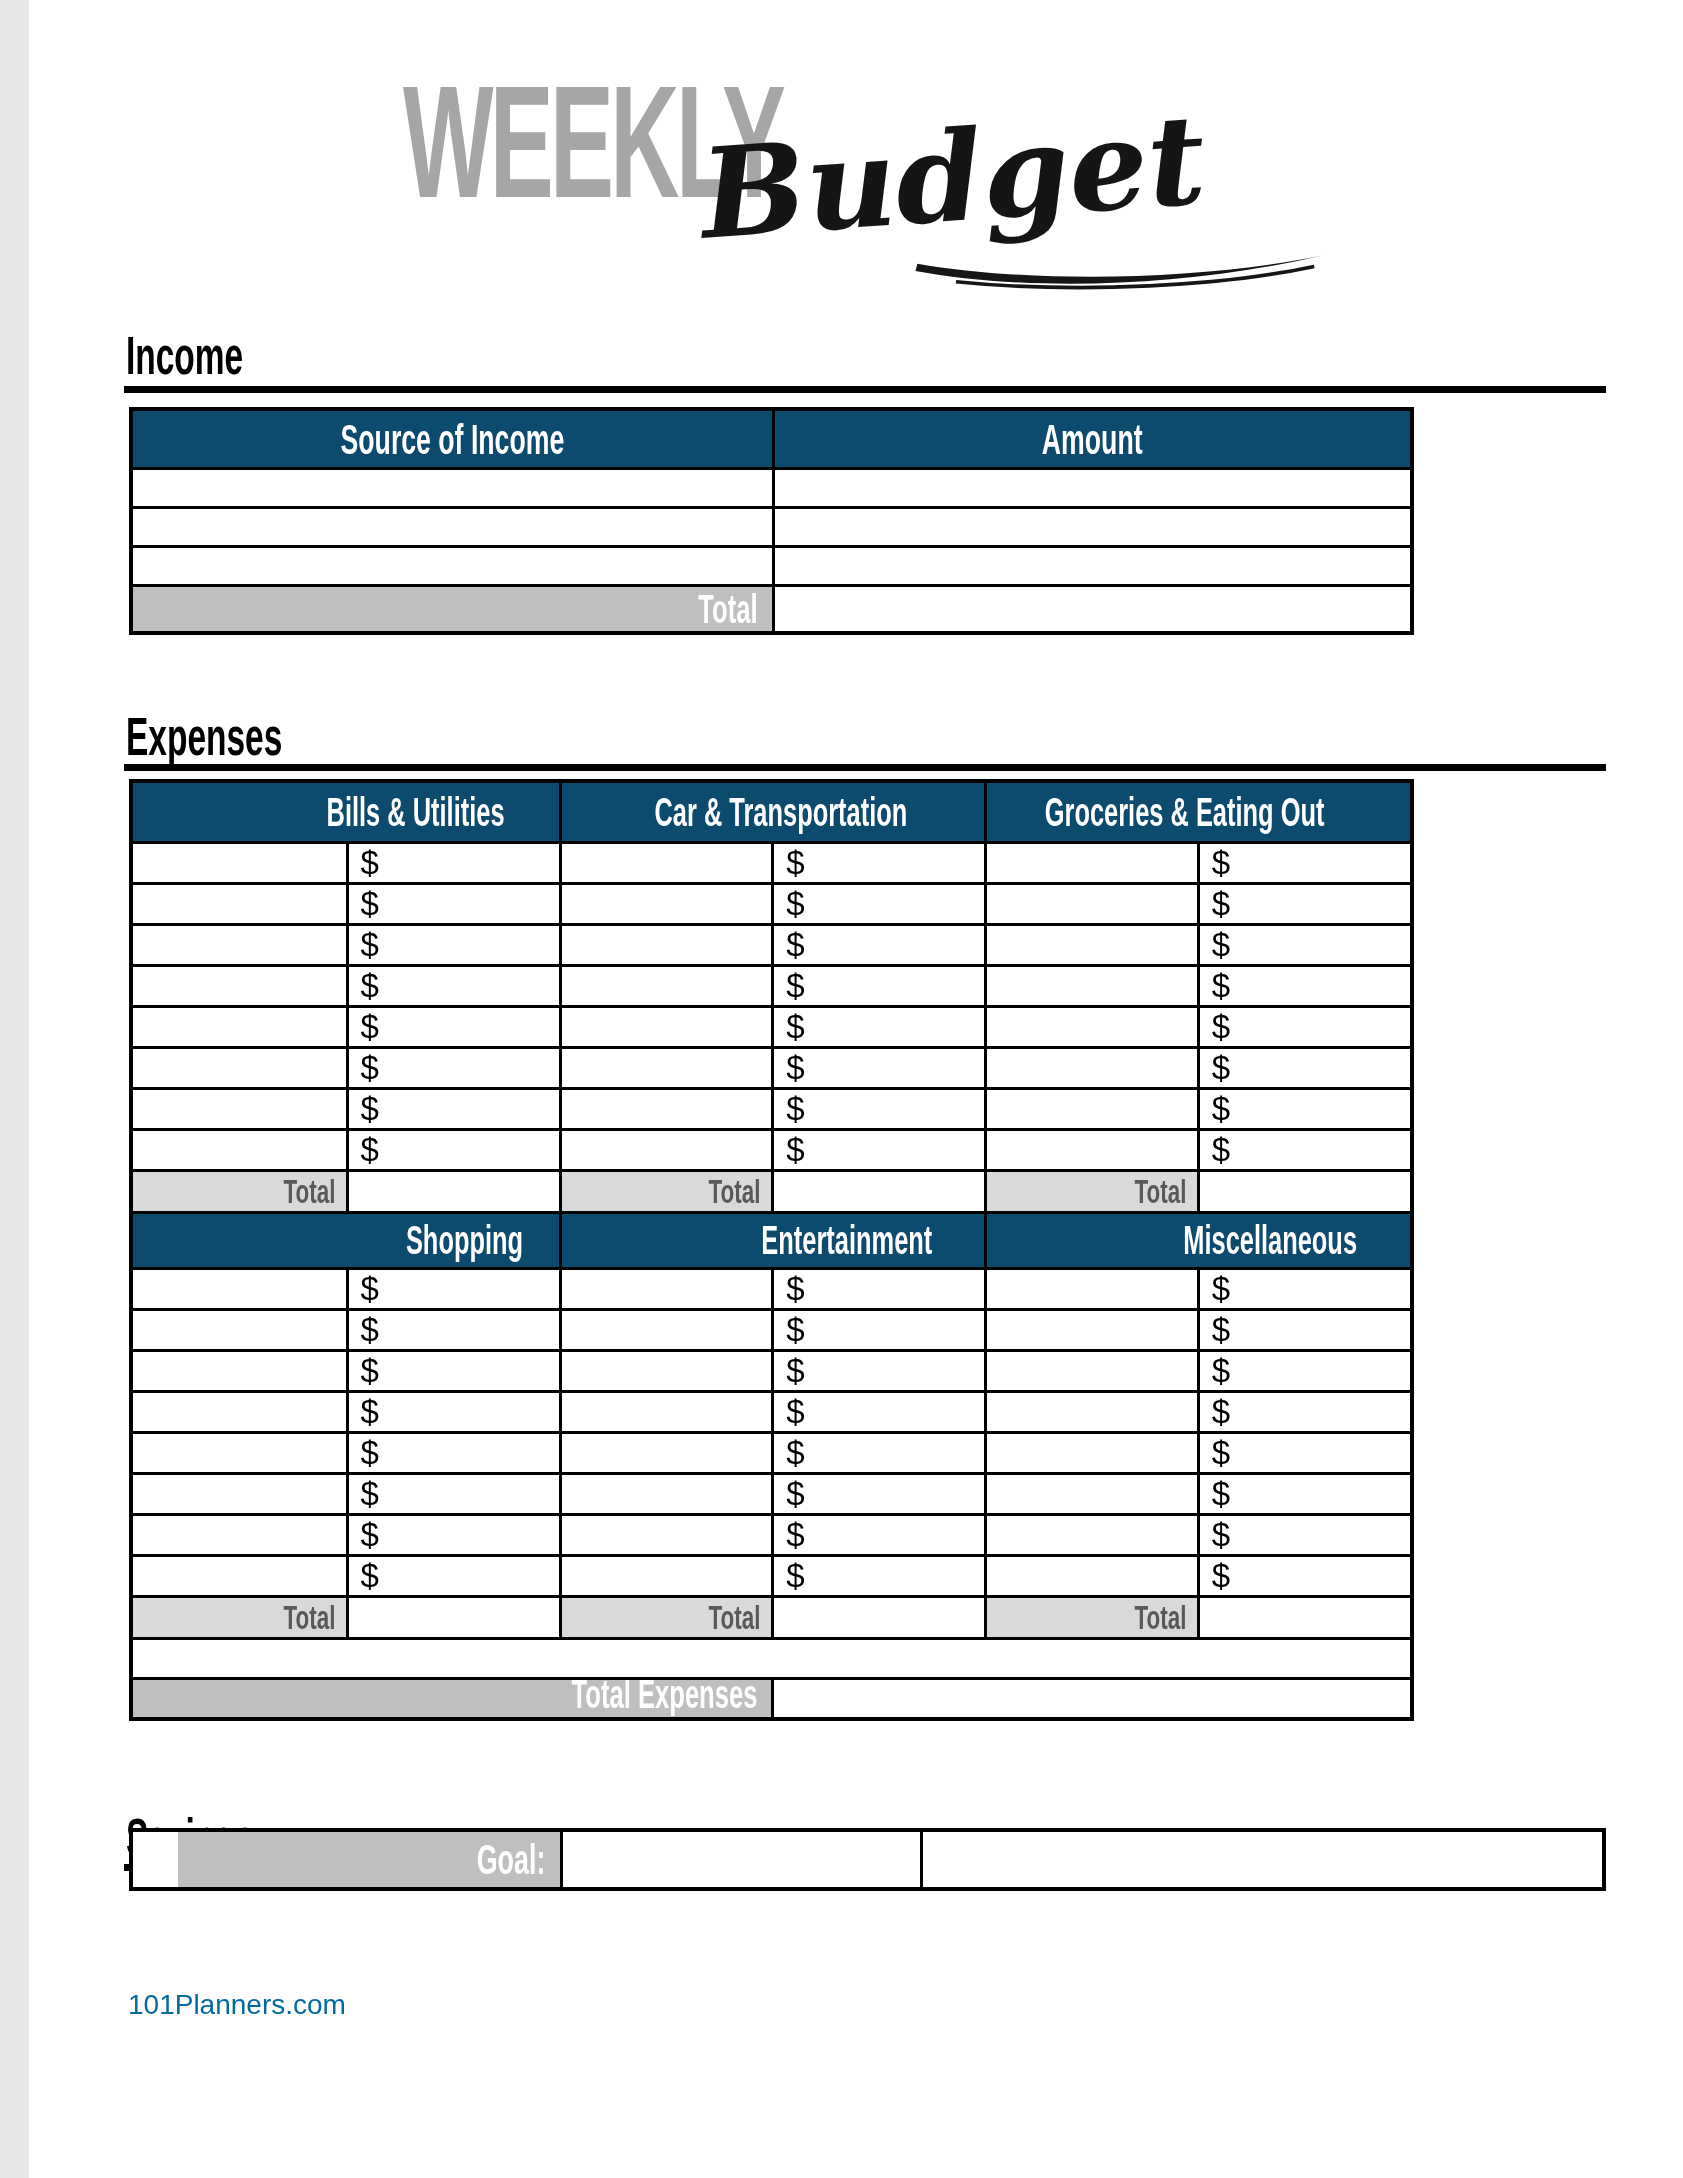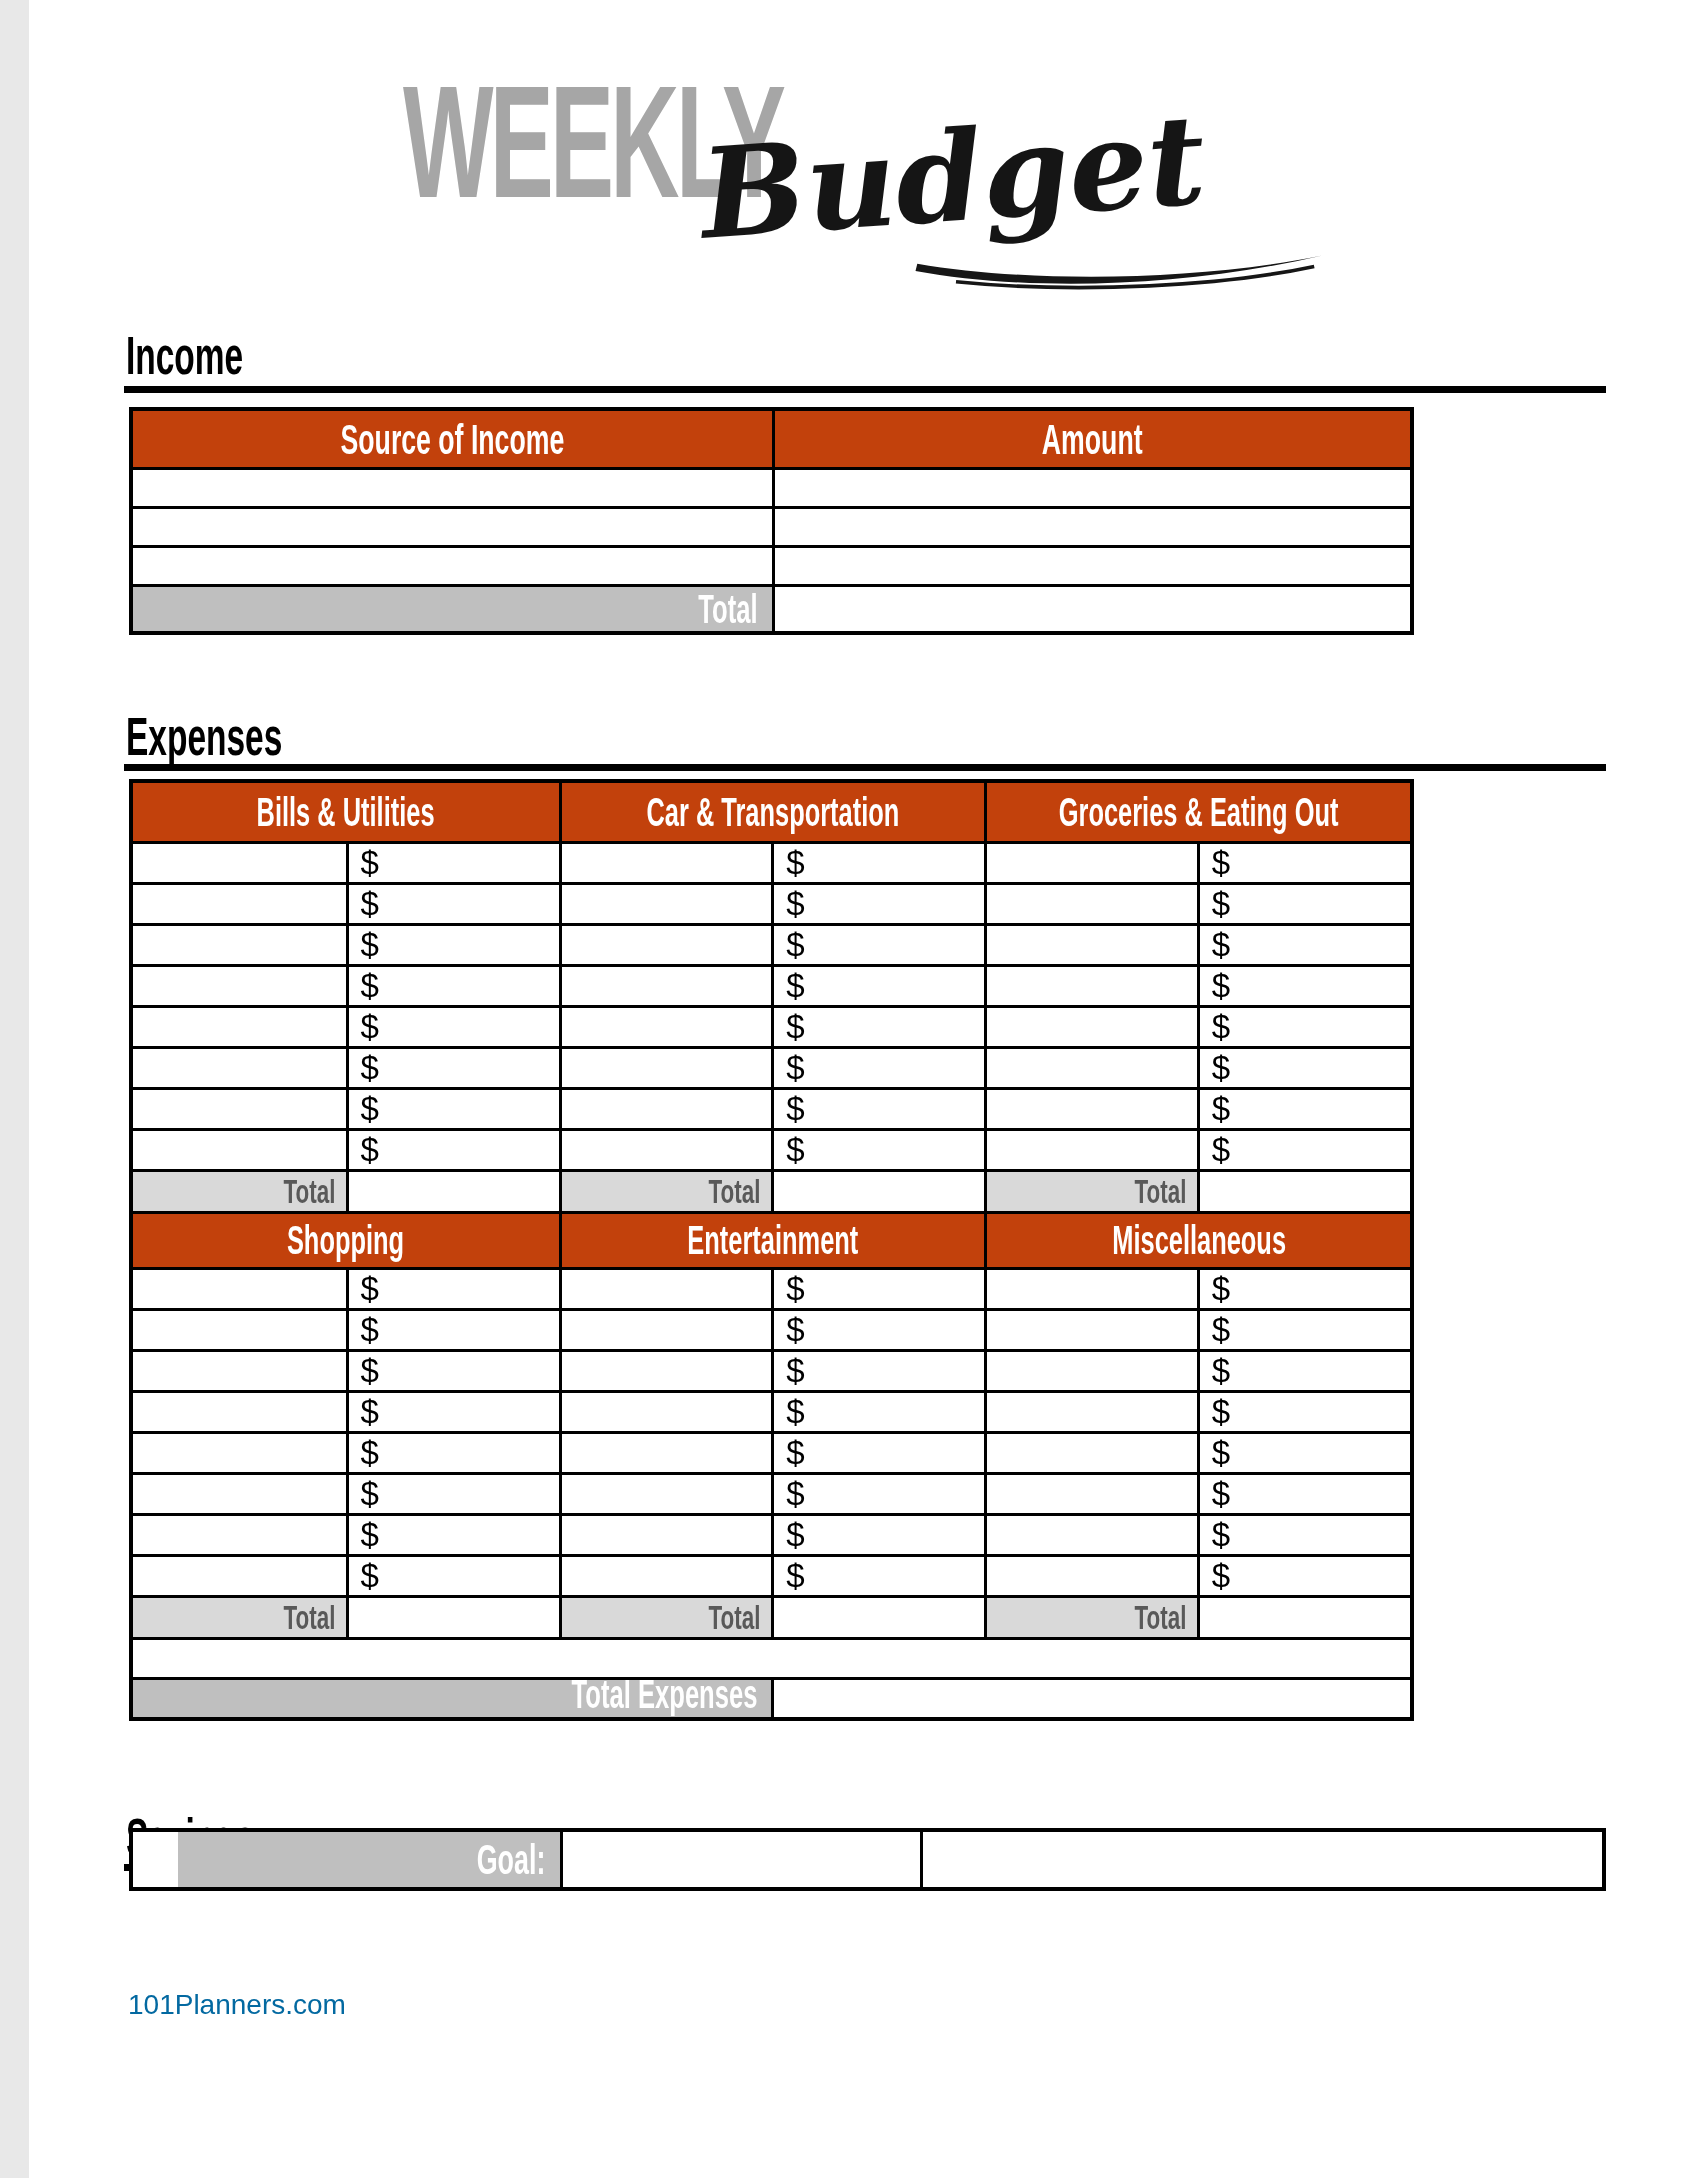--- a/index.html
+++ b/index.html
@@ -22,37 +22,37 @@
 
   
   .tbl{position:absolute;box-sizing:border-box;border:4.5px solid #000;background:#fff;display:grid;}
   .c{box-sizing:border-box;border-left:3.6px solid #000;border-top:3.6px solid #000;
      display:flex;align-items:center;overflow:hidden;}
   .nl{border-left:none;}
   .nt{border-top:none;}
   .cond{display:inline-block;white-space:nowrap;transform:scaleX(0.62);transform-origin:center;}
 
   
-  .hdr{background:#c2410c;justify-content:center;}
+  .hdr{background:#0c4a6e;justify-content:center;}
   .hdr .cond{font-weight:bold;color:#fff;font-size:41px;}
 
   
   .tot{background:#d9d9d9;justify-content:flex-end;padding-right:10.8px;}
   .tot .cond{font-weight:bold;color:#595959;font-size:33px;transform:scaleX(0.68);transform-origin:right center;}
 
   
   .glab{background:#bfbfbf;justify-content:flex-end;padding-right:14.4px;}
   .glab .cond{font-weight:bold;color:#fff;font-size:40px;transform:scaleX(0.64);transform-origin:right center;}
 
   
   .amt{padding-left:11.7px;font-size:33px;font-weight:normal;background:#fff;}
   .itm{background:#fff;}
   .span-all{grid-column:1 / -1;background:#fff;}
   .sp3{grid-column:span 3;align-items:flex-end;}
-  .sp2{grid-column:span 2;}
+  .sp2{grid-column:span 2;justify-content:flex-end;}
 
   
   .tbl-income{left:100px;top:407px;width:1285px;height:228px;
       grid-template-columns:1fr 1fr;grid-template-rows:56px 39px 39px 39px 1fr;}
   
   .tbl-expenses{left:100px;top:779px;width:1285px;height:942px;
       grid-template-columns:repeat(6,1fr);
       grid-template-rows:58px repeat(8,41px) 42px 56px repeat(8,41px) 42px 40px 1fr;}
   
   .tbl-savings{left:100px;top:1828px;width:1477px;height:63px;

